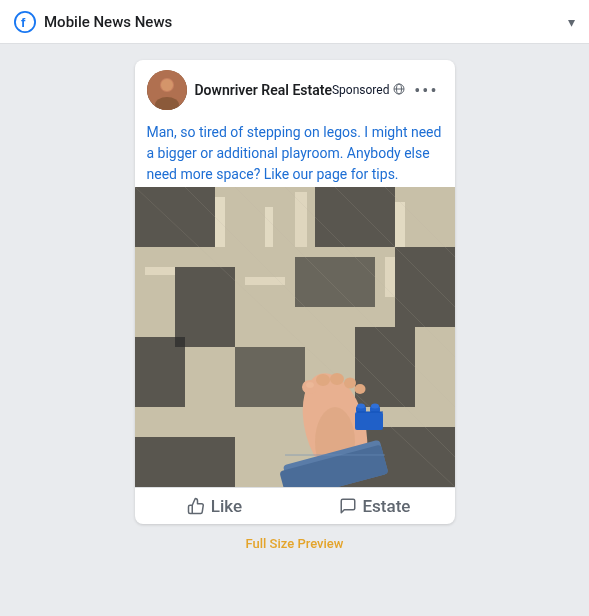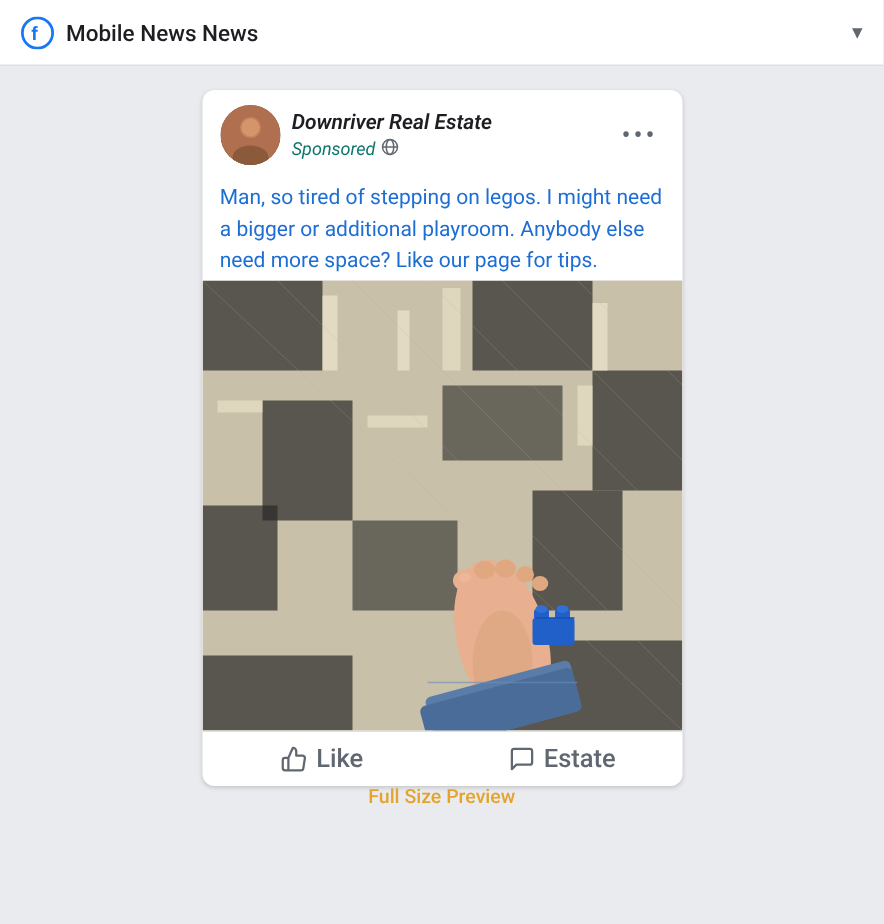--- a/index.html
+++ b/index.html
@@ -82,37 +82,36 @@
     
     .avatar-img::before {
       content: '';
       position: absolute;
       top: 8px; left: 8px; right: 8px; bottom: 0;
       background: #c07a50;
       border-radius: 50% 50% 45% 45%;
     }
     .page-info {
       display: flex;
-      flex-direction: column;
-      font-style: italic;
+      flex-direction: row;
     }
     .page-name {
       font-size: 14px;
       font-weight: 600;
       color: #1c1e21;
       line-height: 1.3;
     }
     .sponsored-row {
       display: flex;
       align-items: center;
       gap: 4px;
     }
     .sponsored-text {
       font-size: 12px;
-      color: #0f766e;
+      color: #0f172a;
     }
     .globe-icon {
       color: #606770;
       font-size: 11px;
     }
     .more-btn {
       font-size: 18px;
       color: #606770;
       letter-spacing: 2px;
       cursor: pointer;
@@ -150,20 +149,21 @@
       gap: 6px;
       padding: 8px 0;
       cursor: pointer;
       font-size: 17px;
       color: #606770;
       font-weight: 500;
     }
 
     
     .full-size-preview {
+      margin-top: 12px;
       font-size: 13px;
       color: #e4a42b;
       font-weight: 500;
     }
   </style>
 </head>
 <body>
 
 <div class="top-bar">
   <div class="top-bar-left">

